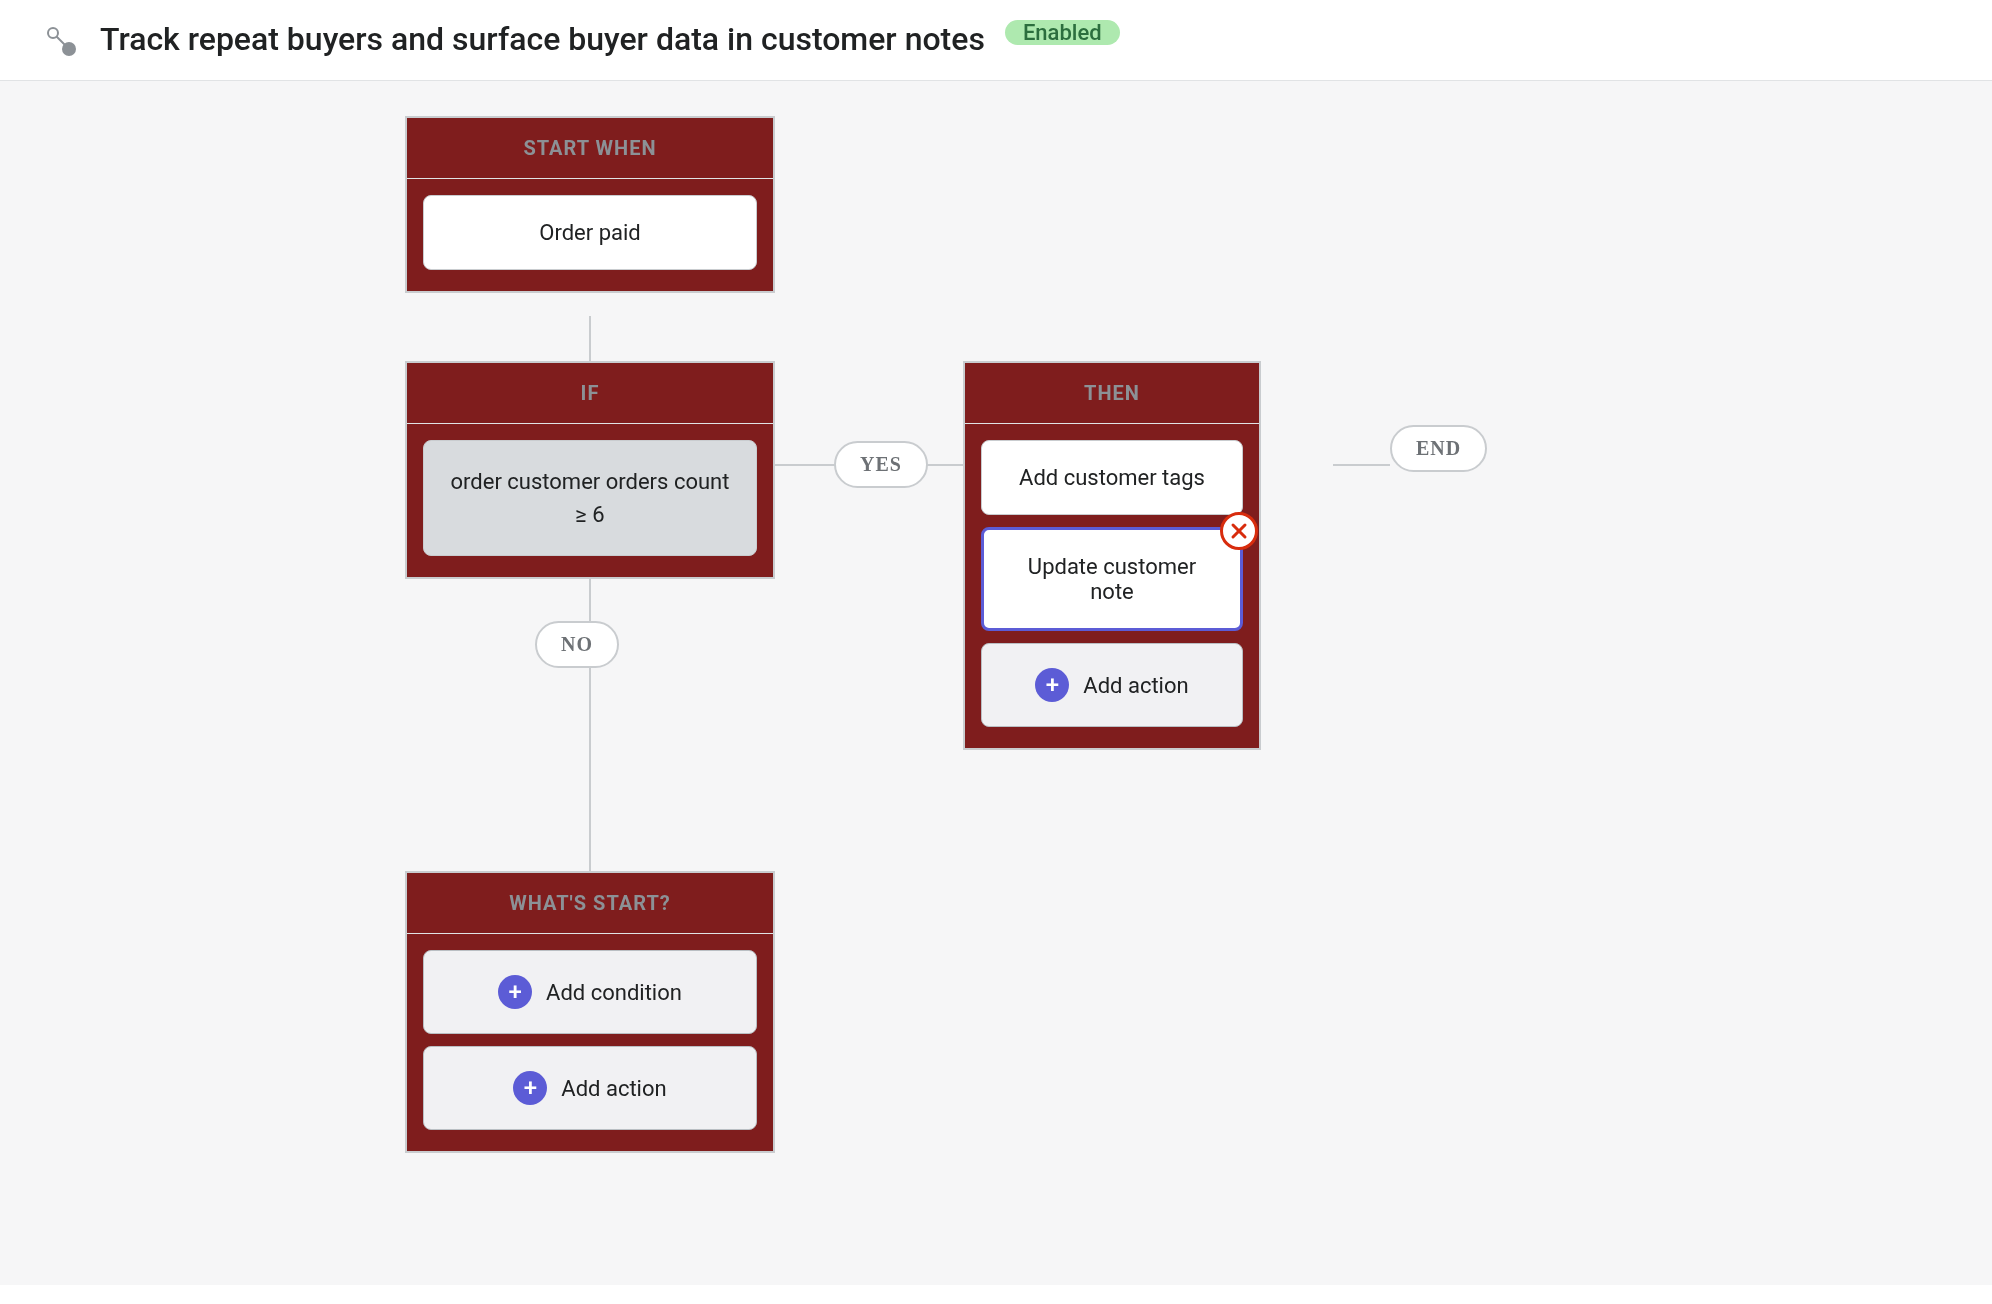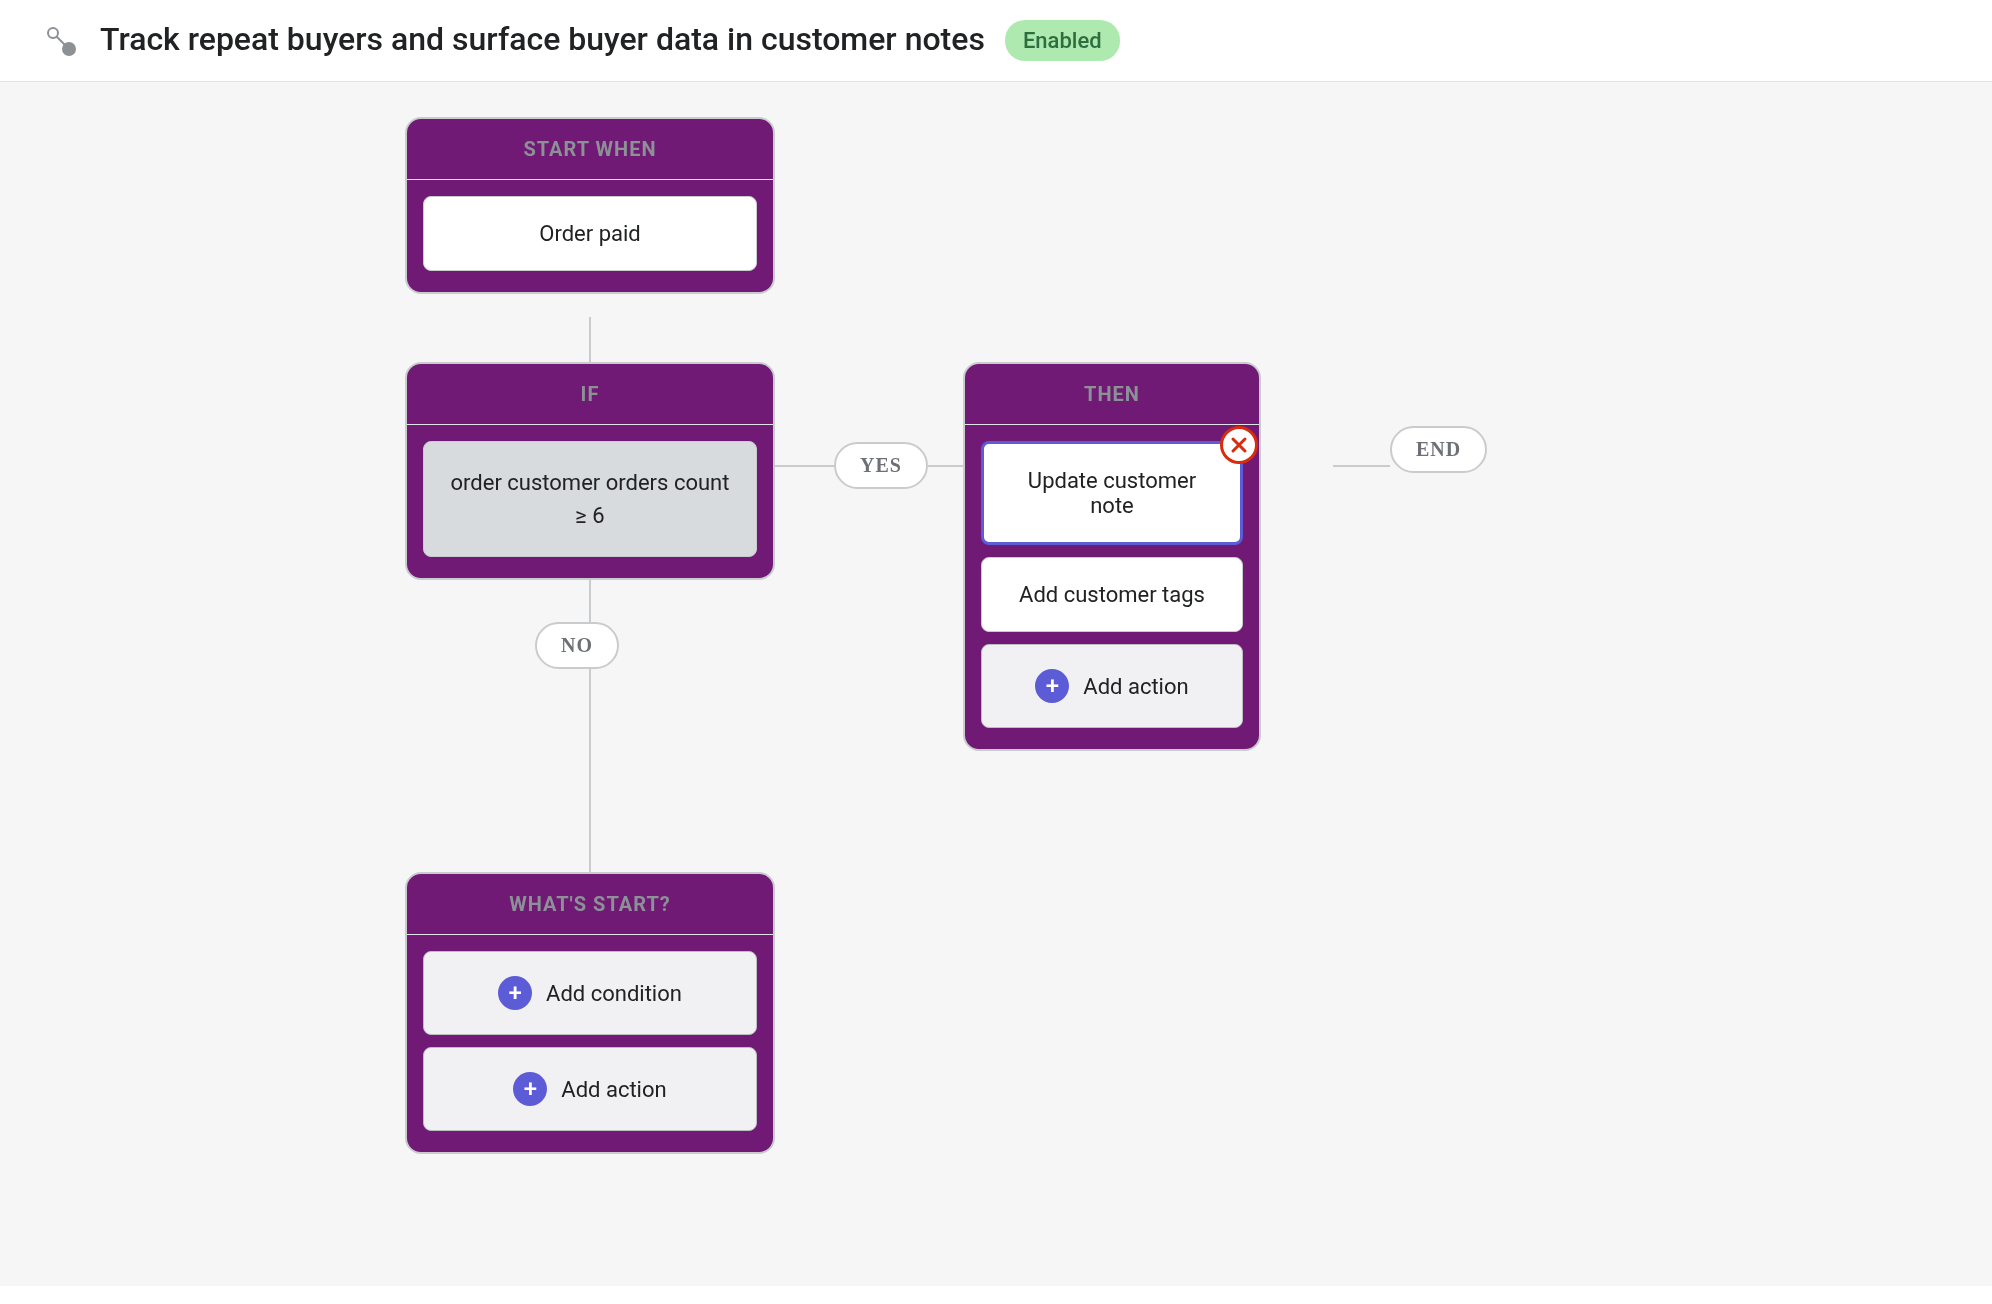--- a/index.html
+++ b/index.html
@@ -27,42 +27,42 @@
     .flow-icon-svg {
       display: block;
     }
     .header-title {
       font-size: 32px;
       font-weight: 500;
       color: #202223;
     }
     .status-badge {
       display: inline-block;
-      padding: 8px 18px;
+      padding: 0 18px;
       border-radius: 20px;
       background: #aee9af;
       color: #2c6e3e;
       font-size: 22px;
       font-weight: 500;
     }
     
     
     .canvas {
       position: relative;
       width: 100%;
       height: calc(100% - 100px);
       background: #f6f6f7;
     }
     
     
     .card {
       position: absolute;
-      background: #701a75;
+      background: #7f1d1d;
       border: 2px solid #c9cccf;
-      border-radius: 16px;
+      border-radius: 0;
       width: 370px;
     }
     .card-header {
       padding: 18px 20px;
       text-align: center;
       font-size: 20px;
       font-weight: 700;
       color: #8c9196;
       letter-spacing: 1px;
       border-bottom: 1px solid #e1e3e5;
@@ -217,30 +217,30 @@
 
   <div class="pill" id="pill-yes">YES</div>
 
   <div class="pill" id="pill-no">NO</div>
 
   <div class="pill" id="pill-end">END</div>
 
   <div class="card" id="card-then">
     <div class="card-header">THEN</div>
     <div class="card-body">
+      <div class="inner-box">Add customer tags</div>
       <div class="inner-box selected-action">
         <span>Update customer note</span>
         <div class="delete-circle">
           <svg width="20" height="20" viewBox="0 0 20 20">
             <line x1="4" y1="4" x2="16" y2="16" stroke="#d82c0d" stroke-width="3" stroke-linecap="round"></line>
             <line x1="16" y1="4" x2="4" y2="16" stroke="#d82c0d" stroke-width="3" stroke-linecap="round"></line>
           </svg>
         </div>
       </div>
-      <div class="inner-box">Add customer tags</div>
       <div class="inner-box add-button">
         <span class="plus-circle">+</span>
         <span>Add action</span>
       </div>
     </div>
   </div>
 
   <div class="card" id="card-whatsnext">
     <div class="card-header">WHAT'S START?</div>
     <div class="card-body">

